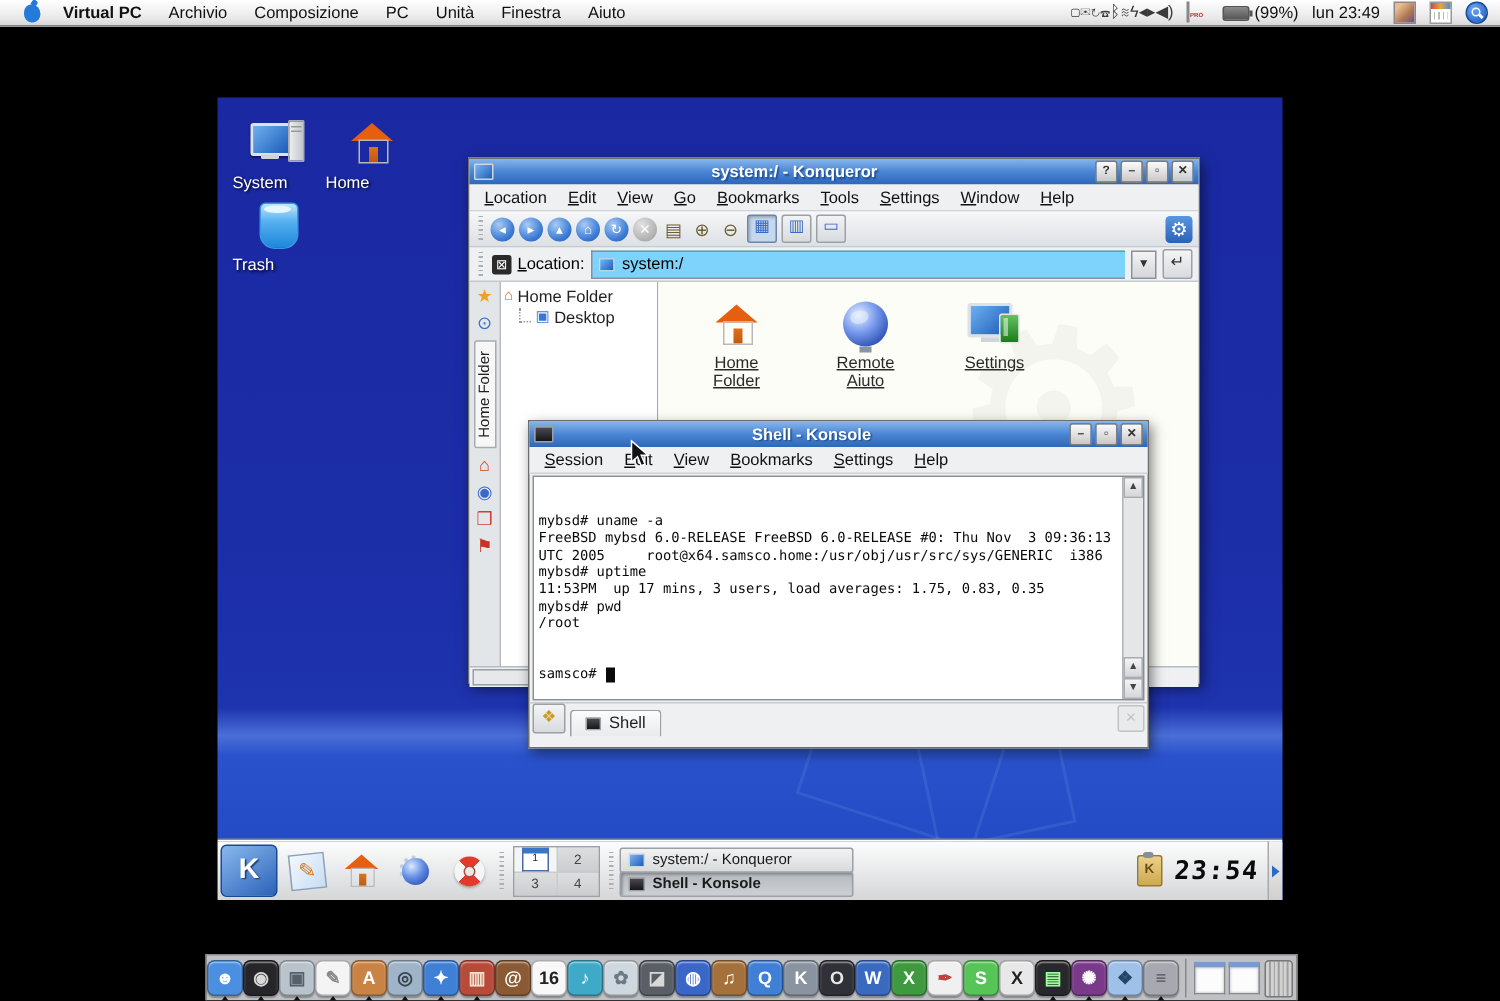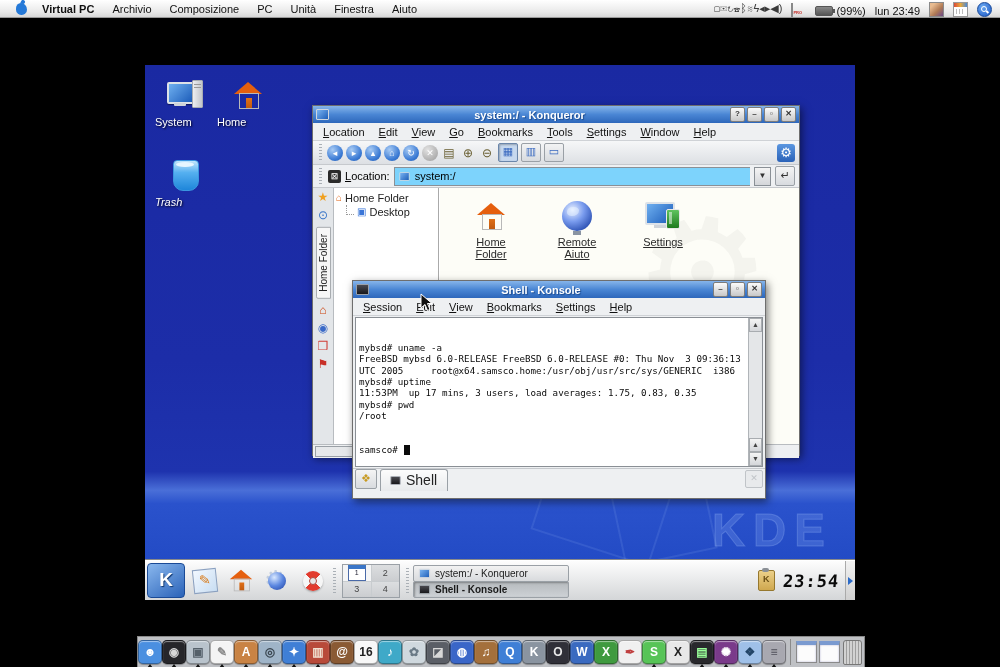--- a/index.html
+++ b/index.html
@@ -4,21 +4,21 @@
 <style>
   html,body{margin:0;padding:0}
   body{width:1000px;height:667px;background:#000;font-family:"Liberation Sans",sans-serif;overflow:hidden;position:relative;-webkit-font-smoothing:antialiased}
   
   .menubar{position:absolute;left:0;top:0;width:100%;height:17px;background:linear-gradient(#ffffff,#e9e9e9 70%,#d8d8d8);border-bottom:1px solid #9a9a9a;display:flex;align-items:center;font-size:11px;color:#111;z-index:50}
   .mb-left{display:flex;align-items:center;padding-left:10px}
   .apple{width:11px;height:12px;background:#2579d8;border-radius:45% 55% 48% 48%;position:relative;margin:0 6px}
   .apple:before{content:"";position:absolute;right:2px;top:-3px;width:4px;height:4px;background:#2579d8;border-radius:50% 50% 50% 0;transform:rotate(30deg)}
   .mb-item{padding:0 9px;white-space:nowrap}
   .mb-item.bold{font-weight:bold}
-  .mb-right{margin-left:auto;display:flex;align-items:flex-end;gap:9px;padding-right:8px}
+  .mb-right{margin-left:auto;display:flex;align-items:center;gap:9px;padding-right:8px}
   .st-icon{font-size:11px;color:#3a3a3a;line-height:17px}
   .kb-flag{width:15px;height:13px;position:relative}
   .kb-flag .stripes{width:15px;height:8px;background:linear-gradient(90deg,#2f9a42 0 33%,#f2f2f2 33% 66%,#d8342e 66%);border:1px solid #888;box-sizing:border-box}
   .kb-flag .pro{font-size:4px;font-weight:bold;color:#c42a24;text-align:center;line-height:5px}
   .batt{display:flex;align-items:center;gap:3px}
   .batt .shell{width:16px;height:8px;border:1px solid #555;border-radius:2px;position:relative;background:linear-gradient(#888,#555)}
   .batt .shell:after{content:"";position:absolute;right:-3px;top:2px;width:2px;height:4px;background:#555}
   .avatar{width:13px;height:13px;border:1px solid #8a8a8a;background:linear-gradient(135deg,#e8bb90 20%,#b07a54 60%,#6a4a8a)}
   .cal-ic{width:13px;height:13px;border:1px solid #999;background:#fff;position:relative}
   .cal-ic:before{content:"";position:absolute;left:0;top:0;right:0;height:4px;background:linear-gradient(90deg,#d84a3a,#e8a83a,#4a8ad8)}
@@ -101,21 +101,21 @@
   
   #konsole{left:207px;top:215px;width:412px;height:217px;z-index:5}
   .termframe{margin:1px 2px;height:148px;border:1px solid #8a8f95;background:#fff;display:flex}
   .termtext{flex:1;padding:1px 3px;font-family:"DejaVu Sans Mono",monospace;font-size:9.2px;line-height:11.4px;color:#0a0a0a;white-space:pre;overflow:hidden}
   .cursor{display:inline-block;width:6px;height:10px;background:#0a0a0a;vertical-align:text-bottom;margin-left:1px}
   .scroll{width:13px;border-left:1px solid #b0b4b8;background:#e4e6e8;display:flex;flex-direction:column}
   .sbtn{height:12px;font-size:7px;line-height:12px;text-align:center;color:#444;background:linear-gradient(#f4f4f4,#d4d6da);border:1px solid #a8acb0}
   .sb-spacer{flex:1}
   .tabbar{height:22px;border-top:1px solid #c6c9cd;display:flex;align-items:flex-end;padding:0 2px;gap:3px}
   .sess-btn{width:20px;height:18px;border:1px solid #9aa0a6;border-radius:2px;background:linear-gradient(#f4f4f4,#d8dbdf);font-size:11px;text-align:center;line-height:17px;color:#c89a20;margin-bottom:2px}
-  .tab-shell{display:flex;align-items:center;gap:4px;border:1px solid #9aa0a6;border-bottom:none;border-radius:3px 3px 0 0;background:linear-gradient(#fcfcfc,#e8eaec);padding:2px 10px 3px 8px;font-size:14px;color:#222}
+  .tab-shell{display:flex;align-items:center;gap:4px;border:1px solid #9aa0a6;border-bottom:none;border-radius:3px 3px 0 0;background:linear-gradient(#fcfcfc,#e8eaec);padding:2px 10px 3px 8px;font-size:11px;color:#222}
   .close-sess{margin-left:auto;width:16px;height:16px;border:1px solid #c0c4c8;border-radius:2px;background:#e8eaec;color:#c0c4c8;font-size:9px;line-height:15px;text-align:center;margin-bottom:3px}
   
   .panel{position:absolute;left:0;bottom:0;width:710px;height:39px;background:linear-gradient(#fdfdfd,#d4d6d8);border-top:1px solid #fff;box-shadow:0 -1px 0 #8a8a8a;display:flex;align-items:center;z-index:10;padding:0}
   .kbtn{width:36px;height:33px;margin:0 2px 0 2px;border-radius:4px;border:1px solid #1a4a96;background:linear-gradient(145deg,#8ab8ee,#2a62b8);color:#fff;font-weight:bold;font-size:19px;line-height:31px;text-align:center;text-shadow:1px 1px 1px #12386e}
   .launch{width:30px;height:30px;display:flex;align-items:center;justify-content:center;margin:0 3px}
   .l-notes{width:22px;height:22px;background:linear-gradient(135deg,#f2f8ff,#c8ddf2);border:1px solid #8aa0c0;transform:rotate(-6deg);color:#d87a18;font-size:14px;line-height:20px;text-align:center}
   .l-life{width:20px;height:20px;border-radius:50%;background:conic-gradient(#e23b2e 0 45deg,#f6f6f6 45deg 135deg,#e23b2e 135deg 225deg,#f6f6f6 225deg 315deg,#e23b2e 315deg);position:relative;box-shadow:0 1px 2px rgba(0,0,0,.3)}
   .l-life:after{content:"";position:absolute;left:6px;top:6px;width:8px;height:8px;border-radius:50%;background:#e8e8e8;border:1px solid #b04a40;box-sizing:border-box}
   .l-kglobe{position:relative;width:24px;height:24px}
   .l-kglobe .gear{position:absolute;left:-1px;top:-2px;font-size:26px;line-height:26px;color:#c2cede}
@@ -173,41 +173,40 @@
     <span>lun 23:49</span>
     <span class="avatar"></span>
     <span class="cal-ic"></span>
     <span class="spot"></span>
   </div>
 </div>
 
 <div class="vm">
   <div class="wm-shape ws1"></div>
   <div class="wm-shape ws2"></div>
-  <div class="wm-kde">KDE</div>
 
   <div>
 
   <div class="dt-icon" style="left: 10px; top: 12px;">
         <div class="icn-wrap">
           <span class="icn-tower">
             <span class="scr"></span>
             <span class="base"></span>
             <span class="tw"></span>
           </span>
         </div>
         <div class="lbl">System</div>
       </div>
       <div class="dt-icon" style="left: 72px; top: 12px;">
         <div class="icn-wrap">
           <span class="icn-house"><span class="scr"></span><span class="base"></span><span class="tw"></span></span>
         </div>
         <div class="lbl">Home</div>
       </div>
-      <div class="dt-icon" style="left: 10px; top: 92px; font-style: italic;">
+      <div class="dt-icon" style="left: 10px; top: 67px;">
         <div class="icn-wrap">
           <span class="icn-glass"><span class="scr"></span><span class="base"></span><span class="tw"></span></span>
         </div>
         <div class="lbl">Trash</div>
       </div>
     </div>
 
   <div class="win" id="konq">
     <div class="tbar">
       <span class="mini-mon"></span>

